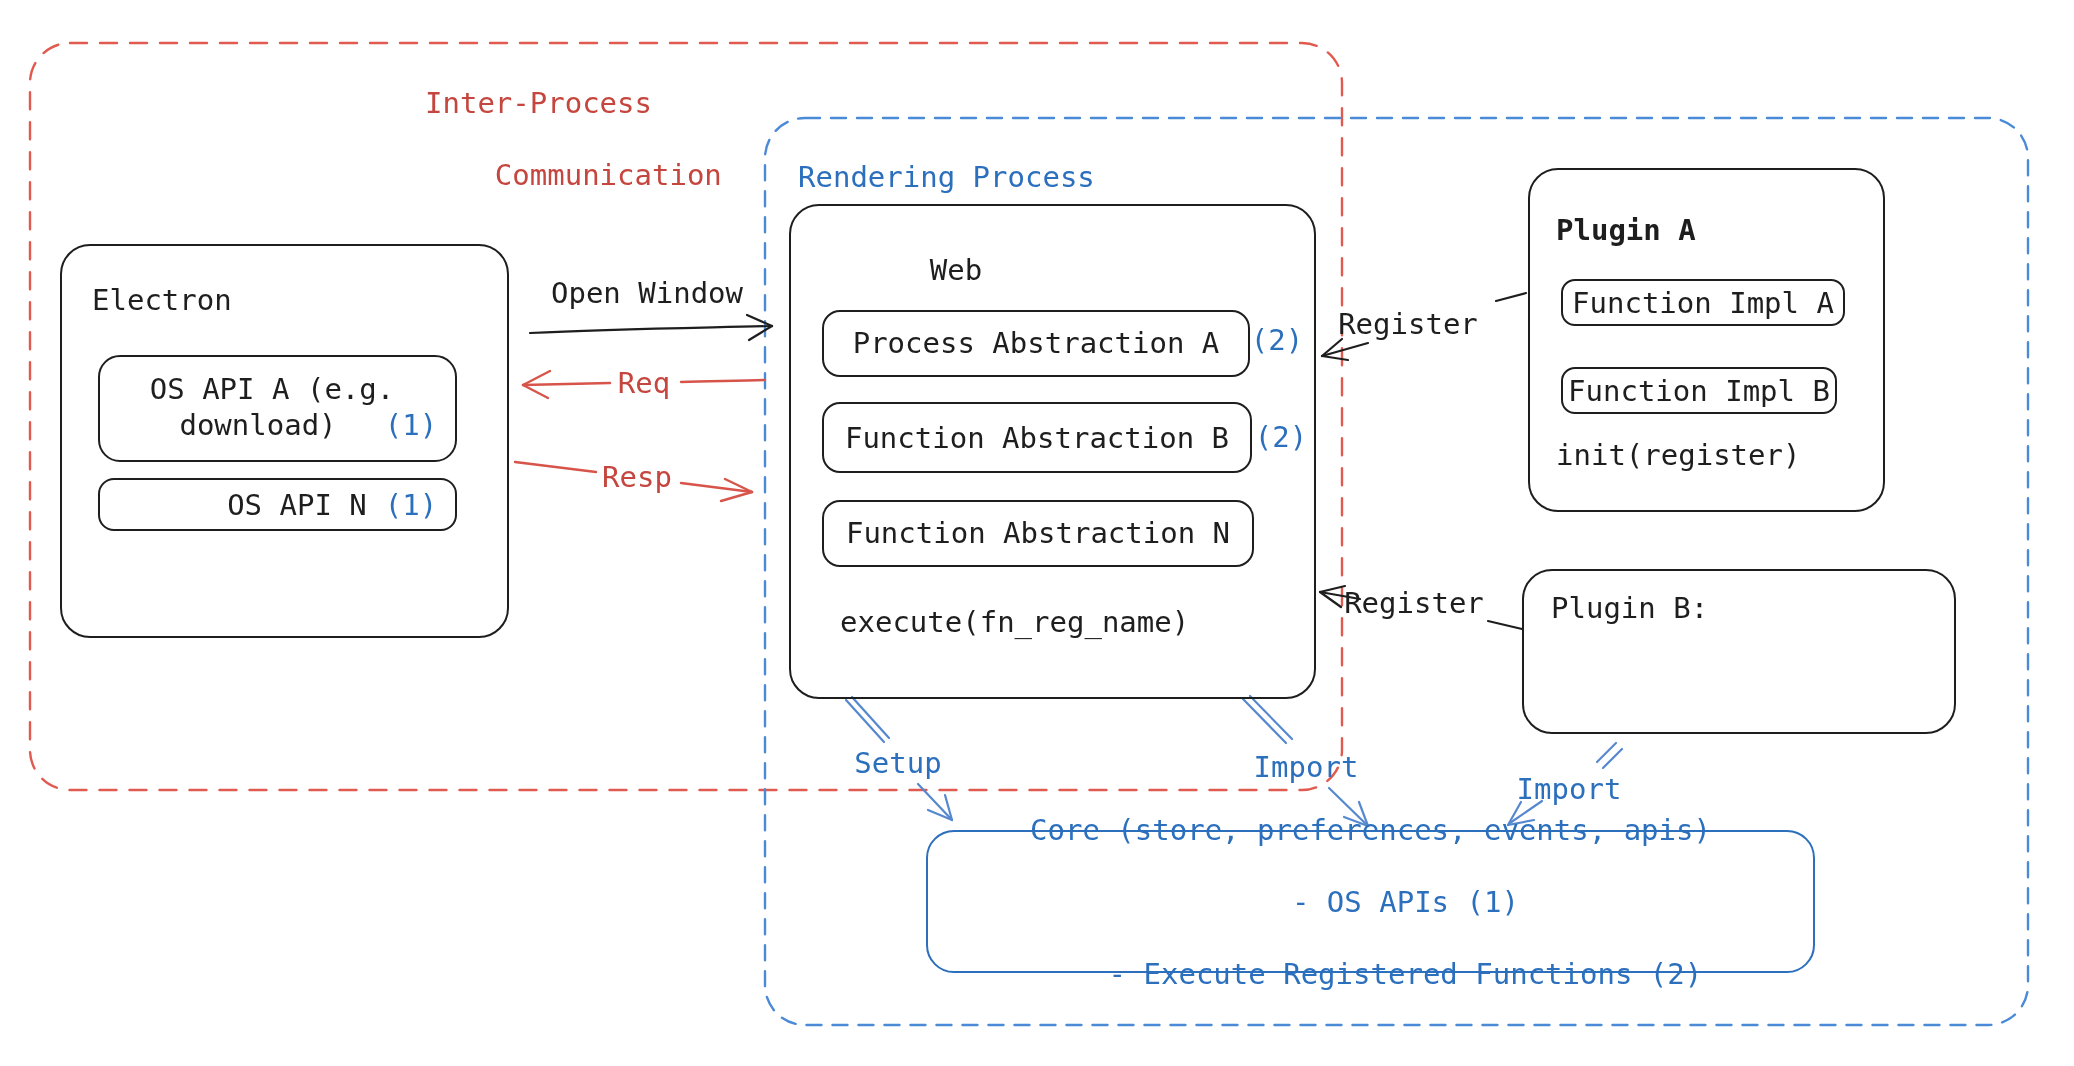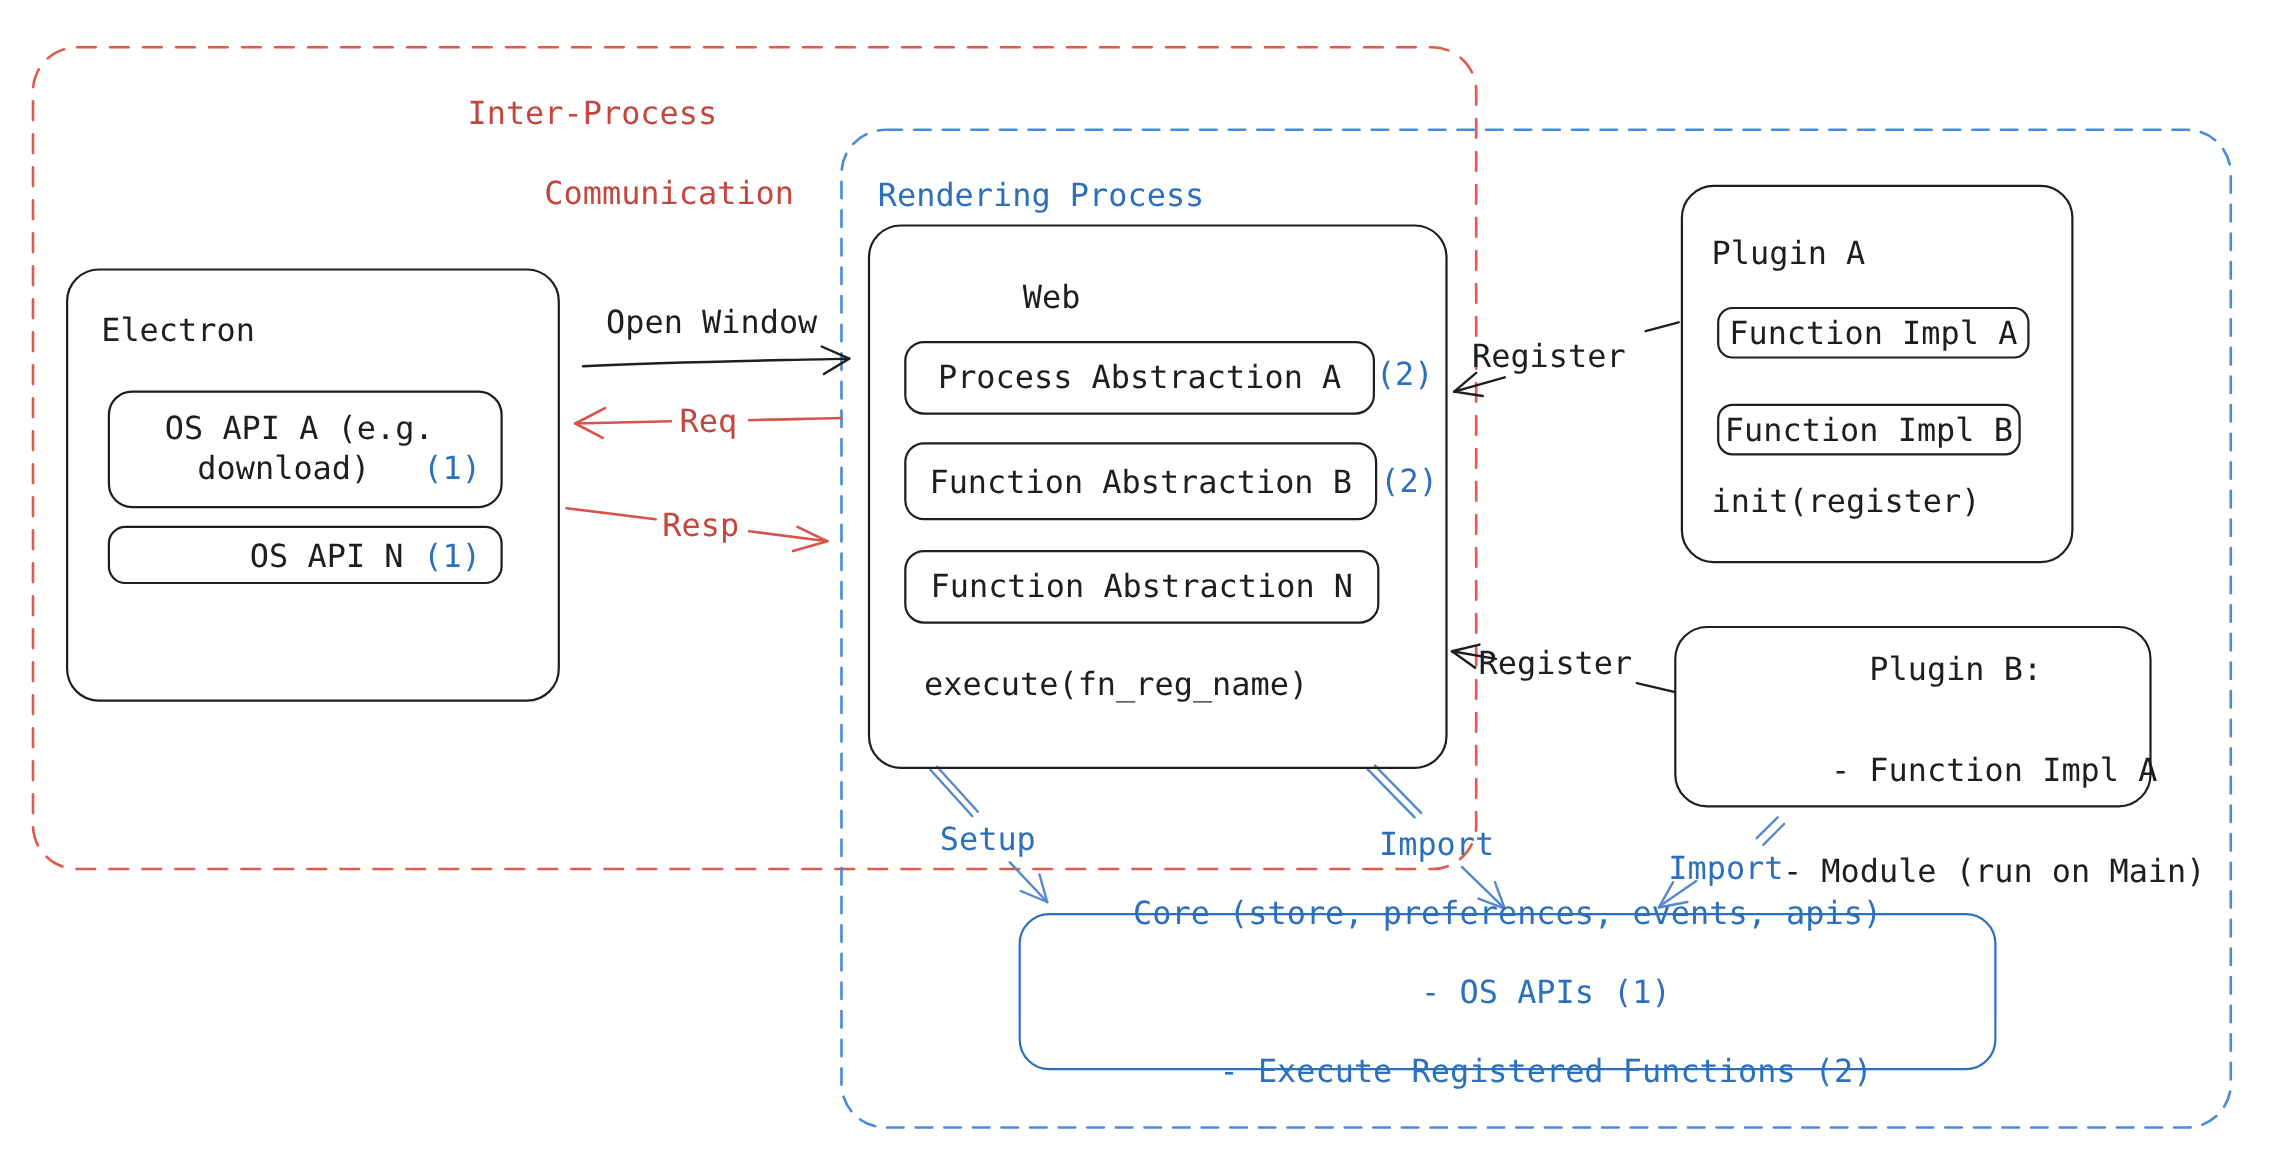--- a/index.html
+++ b/index.html
@@ -155,34 +155,34 @@
 
   <div class="box" style="left:822px;top:500px;width:432px;height:67px;border-radius:18px;"></div>
   <div class="lbl" style="left:1038px;top:533px;">Function Abstraction N</div>
 
   <div class="lbl left" style="left:840px;top:622px;">execute(fn_reg_name)</div>
 
   <div class="lbl" style="left:1408px;top:324px;">Register</div>
   <div class="lbl" style="left:1414px;top:603px;">Register</div>
 
   <div class="box" style="left:1528px;top:168px;width:357px;height:344px;border-radius:30px;"></div>
-  <div class="lbl left" style="left:1556px;top:230px;">Plugin A</div>
+  <div class="lbl left" style="left:1556px;top:230px;font-weight:bold;">Plugin A</div>
 
   <div class="box" style="left:1561px;top:279px;width:284px;height:47px;border-radius:14px;"></div>
   <div class="lbl" style="left:1703px;top:303px;">Function Impl A</div>
 
   <div class="box" style="left:1561px;top:367px;width:276px;height:47px;border-radius:14px;"></div>
   <div class="lbl" style="left:1699px;top:391px;">Function Impl B</div>
 
   <div class="lbl left" style="left:1556px;top:455px;">init(register)</div>
 
   <div class="box" style="left:1522px;top:569px;width:434px;height:165px;border-radius:30px;"></div>
   <div class="lbl block plugin-b-lines" style="left:1551px;top:585px;"><span>Plugin B:</span><br>
-    <span>- Function Impl A</span><br>
-    <span>- Module (run on Main)</span></div>
+    <br>
+    </div>
 
   <div class="lbl blue" style="left:898px;top:763px;">Setup</div>
   <div class="lbl blue" style="left:1306px;top:767px;">Import</div>
   <div class="lbl blue" style="left:1569px;top:789px;">Import</div>
 
   <div class="box blue-border" style="left:926px;top:830px;width:889px;height:143px;border-radius:28px;"></div>
   <div class="lbl block blue center-text" style="left:926px;top:812px;width:889px;"><span>Core (store, preferences, events, apis)</span><br>
     <span>- OS APIs (1)</span><br>
     <span>- Execute Registered Functions (2)</span></div>
 

